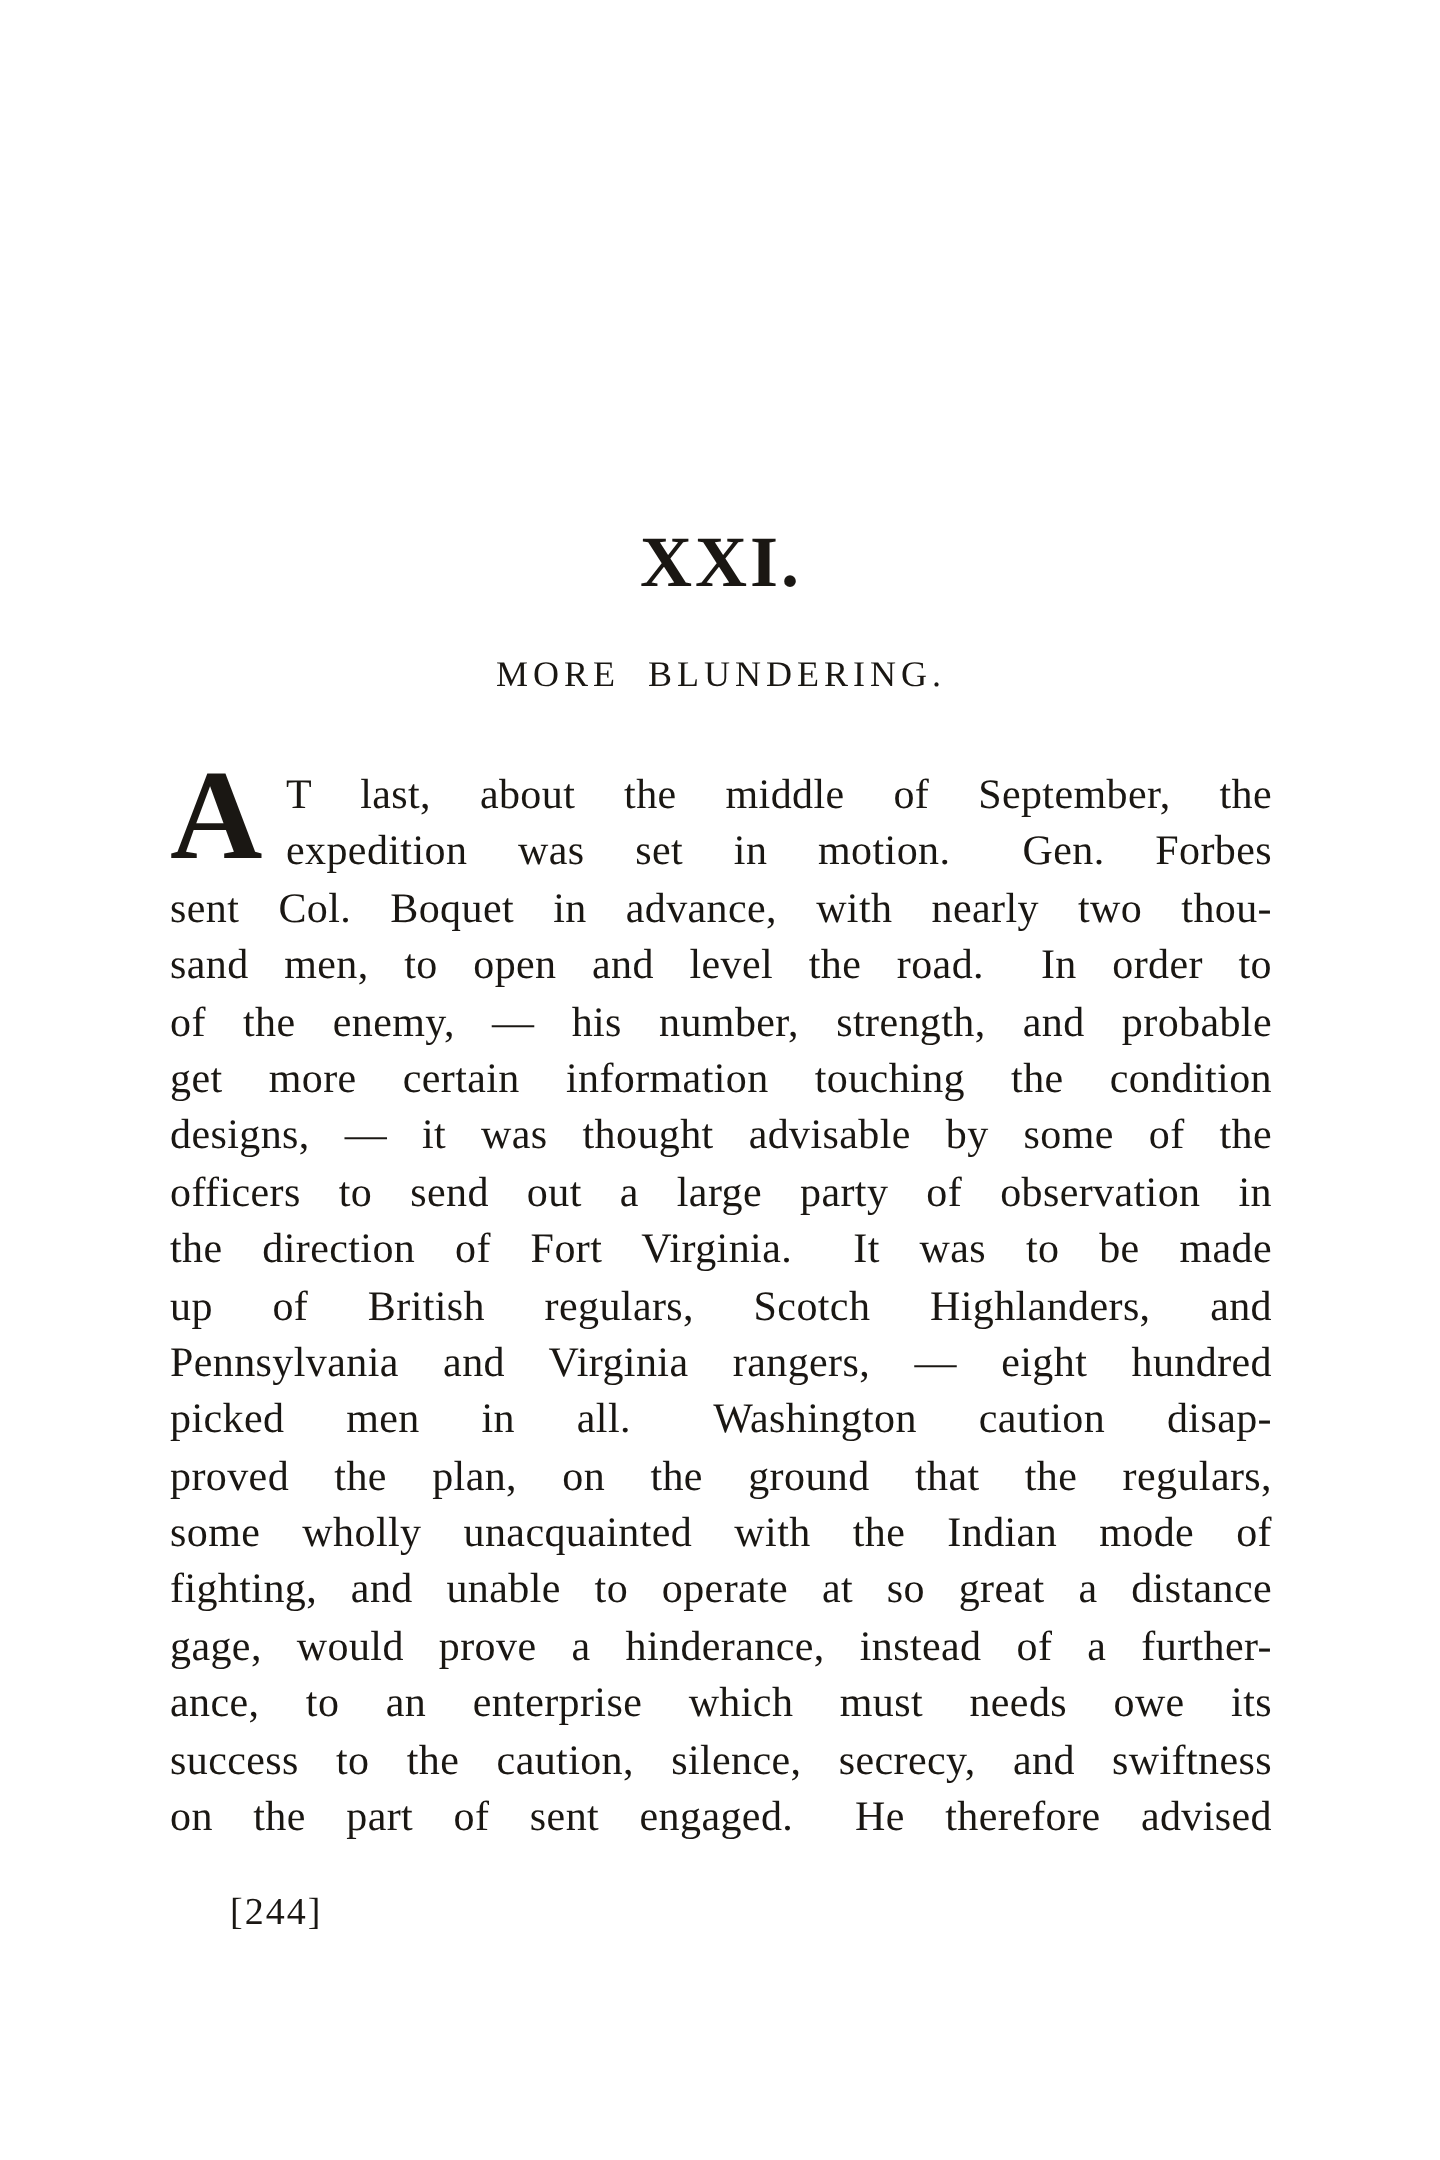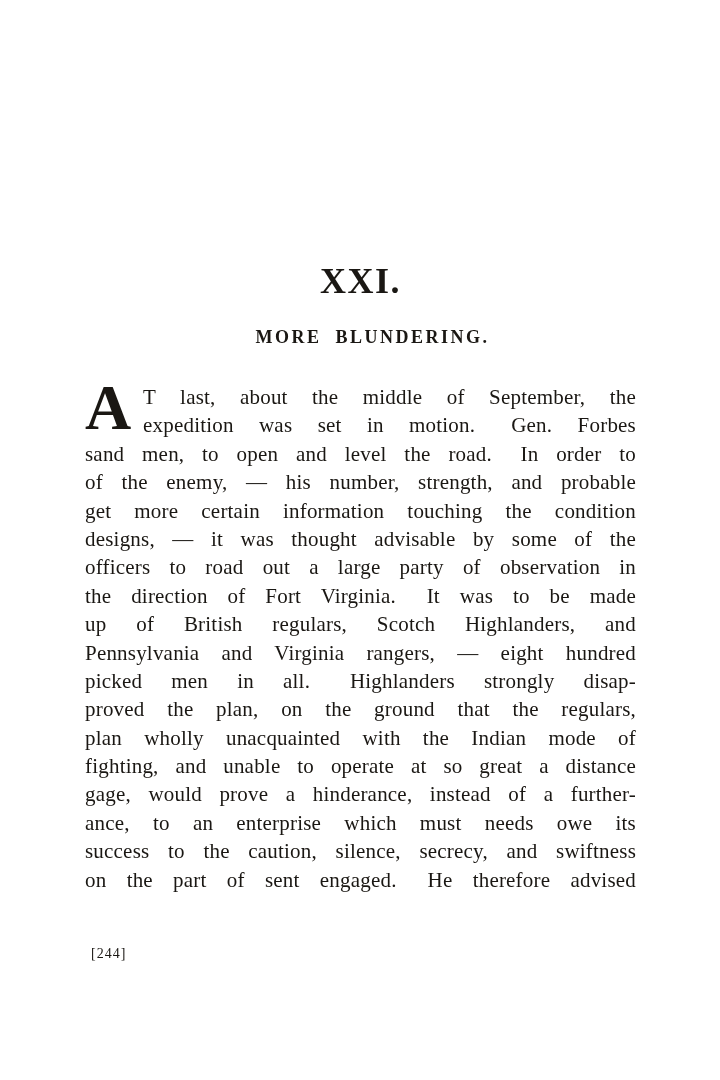--- a/index.html
+++ b/index.html
@@ -27,26 +27,26 @@
     width: 551px;
     text-align: center;
     font-size: 36px;
     line-height: 1;
     letter-spacing: 1.5px;
     font-weight: bold;
   }
   .chapter-title {
     position: absolute;
     top: 328px;
-    left: 97px;
+    left: 85px;
     width: 551px;
     text-align: center;
     font-size: 18px;
     line-height: 1;
-    font-weight: bold;
+    font-weight: normal;
     letter-spacing: 2.5px;
     word-spacing: 7px;
   }
   .body-text {
     position: absolute;
     top: 383px;
     left: 85px;
     width: 551px;
     font-size: 21px;
     line-height: 28.4px;
@@ -65,50 +65,51 @@
   .drop-cap {
     position: absolute;
     left: 0;
     top: -7px;
     font-size: 64px;
     line-height: 1;
     font-weight: bold;
   }
   .page-number {
     position: absolute;
-    left: 91px;
+    left: 115px;
     top: 946px;
-    font-size: 14px;
+    font-size: 19px;
     letter-spacing: 1px;
   }
 </style>
 </head>
 <body>
 
 <div class="page">
   <div class="chapter-number">XXI.</div>
 
   <div class="chapter-title">MORE BLUNDERING.</div>
 
   <div class="body-text">
     <span class="drop-cap">A</span>
     <div id="body-lines">
         <div class="body-line dropcap-indent">T last, about the middle of September, the</div>
         <div class="body-line dropcap-indent">expedition was set in motion.  Gen. Forbes</div>
+        <div class="body-line">sent Col. Boquet in advance, with nearly two thou-</div>
         <div class="body-line">sand men, to open and level the road.  In order to</div>
         <div class="body-line">of the enemy, — his number, strength, and probable</div>
         <div class="body-line">get more certain information touching the condition</div>
         <div class="body-line">designs, — it was thought advisable by some of the</div>
-        <div class="body-line">officers to road out a large party of observation in</div>
+        <div class="body-line">officers to send out a large party of observation in</div>
         <div class="body-line">the direction of Fort Virginia.  It was to be made</div>
         <div class="body-line">up of British regulars, Scotch Highlanders, and</div>
         <div class="body-line">Pennsylvania and Virginia rangers, — eight hundred</div>
-        <div class="body-line">picked men in all.  Highlanders strongly disap-</div>
+        <div class="body-line">picked men in all.  Washington caution disap-</div>
         <div class="body-line">proved the plan, on the ground that the regulars,</div>
-        <div class="body-line">plan wholly unacquainted with the Indian mode of</div>
+        <div class="body-line">some wholly unacquainted with the Indian mode of</div>
         <div class="body-line">fighting, and unable to operate at so great a distance</div>
         <div class="body-line">gage, would prove a hinderance, instead of a further-</div>
         <div class="body-line">ance, to an enterprise which must needs owe its</div>
         <div class="body-line">success to the caution, silence, secrecy, and swiftness</div>
         <div class="body-line">on the part of sent engaged.  He therefore advised</div>
       </div>
   </div>
 
   <div class="page-number">[244]</div>
 </div>

